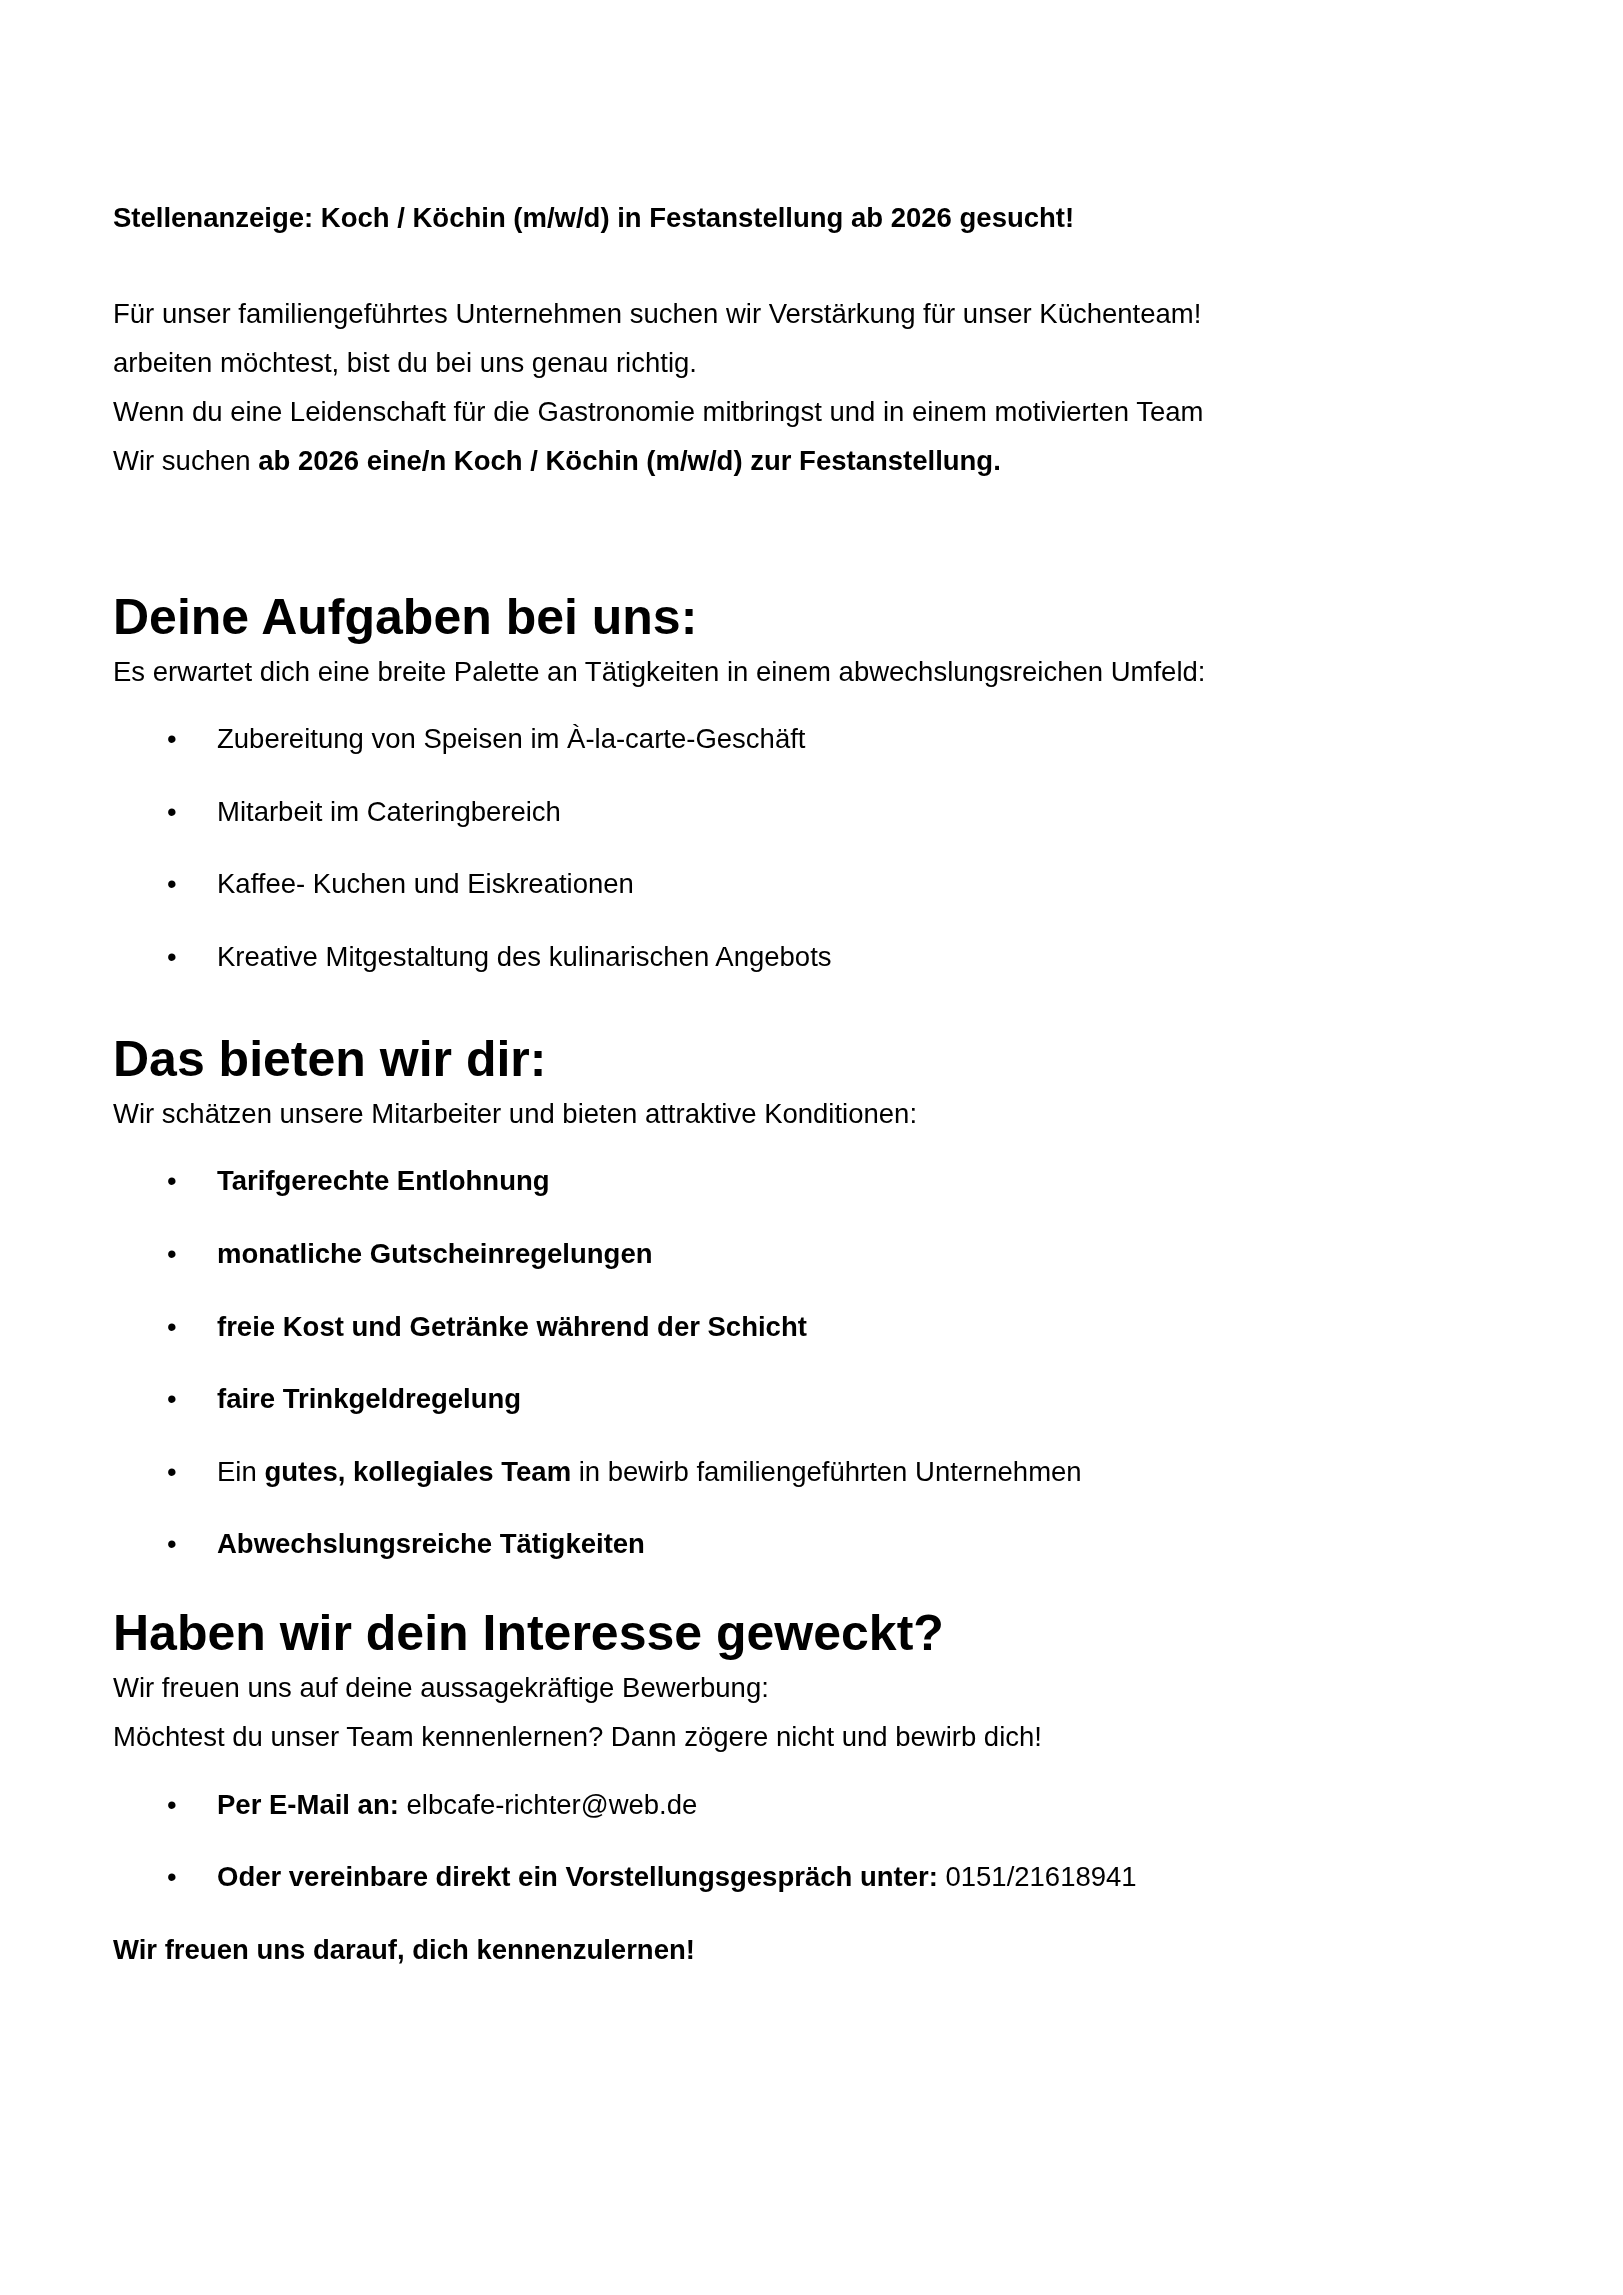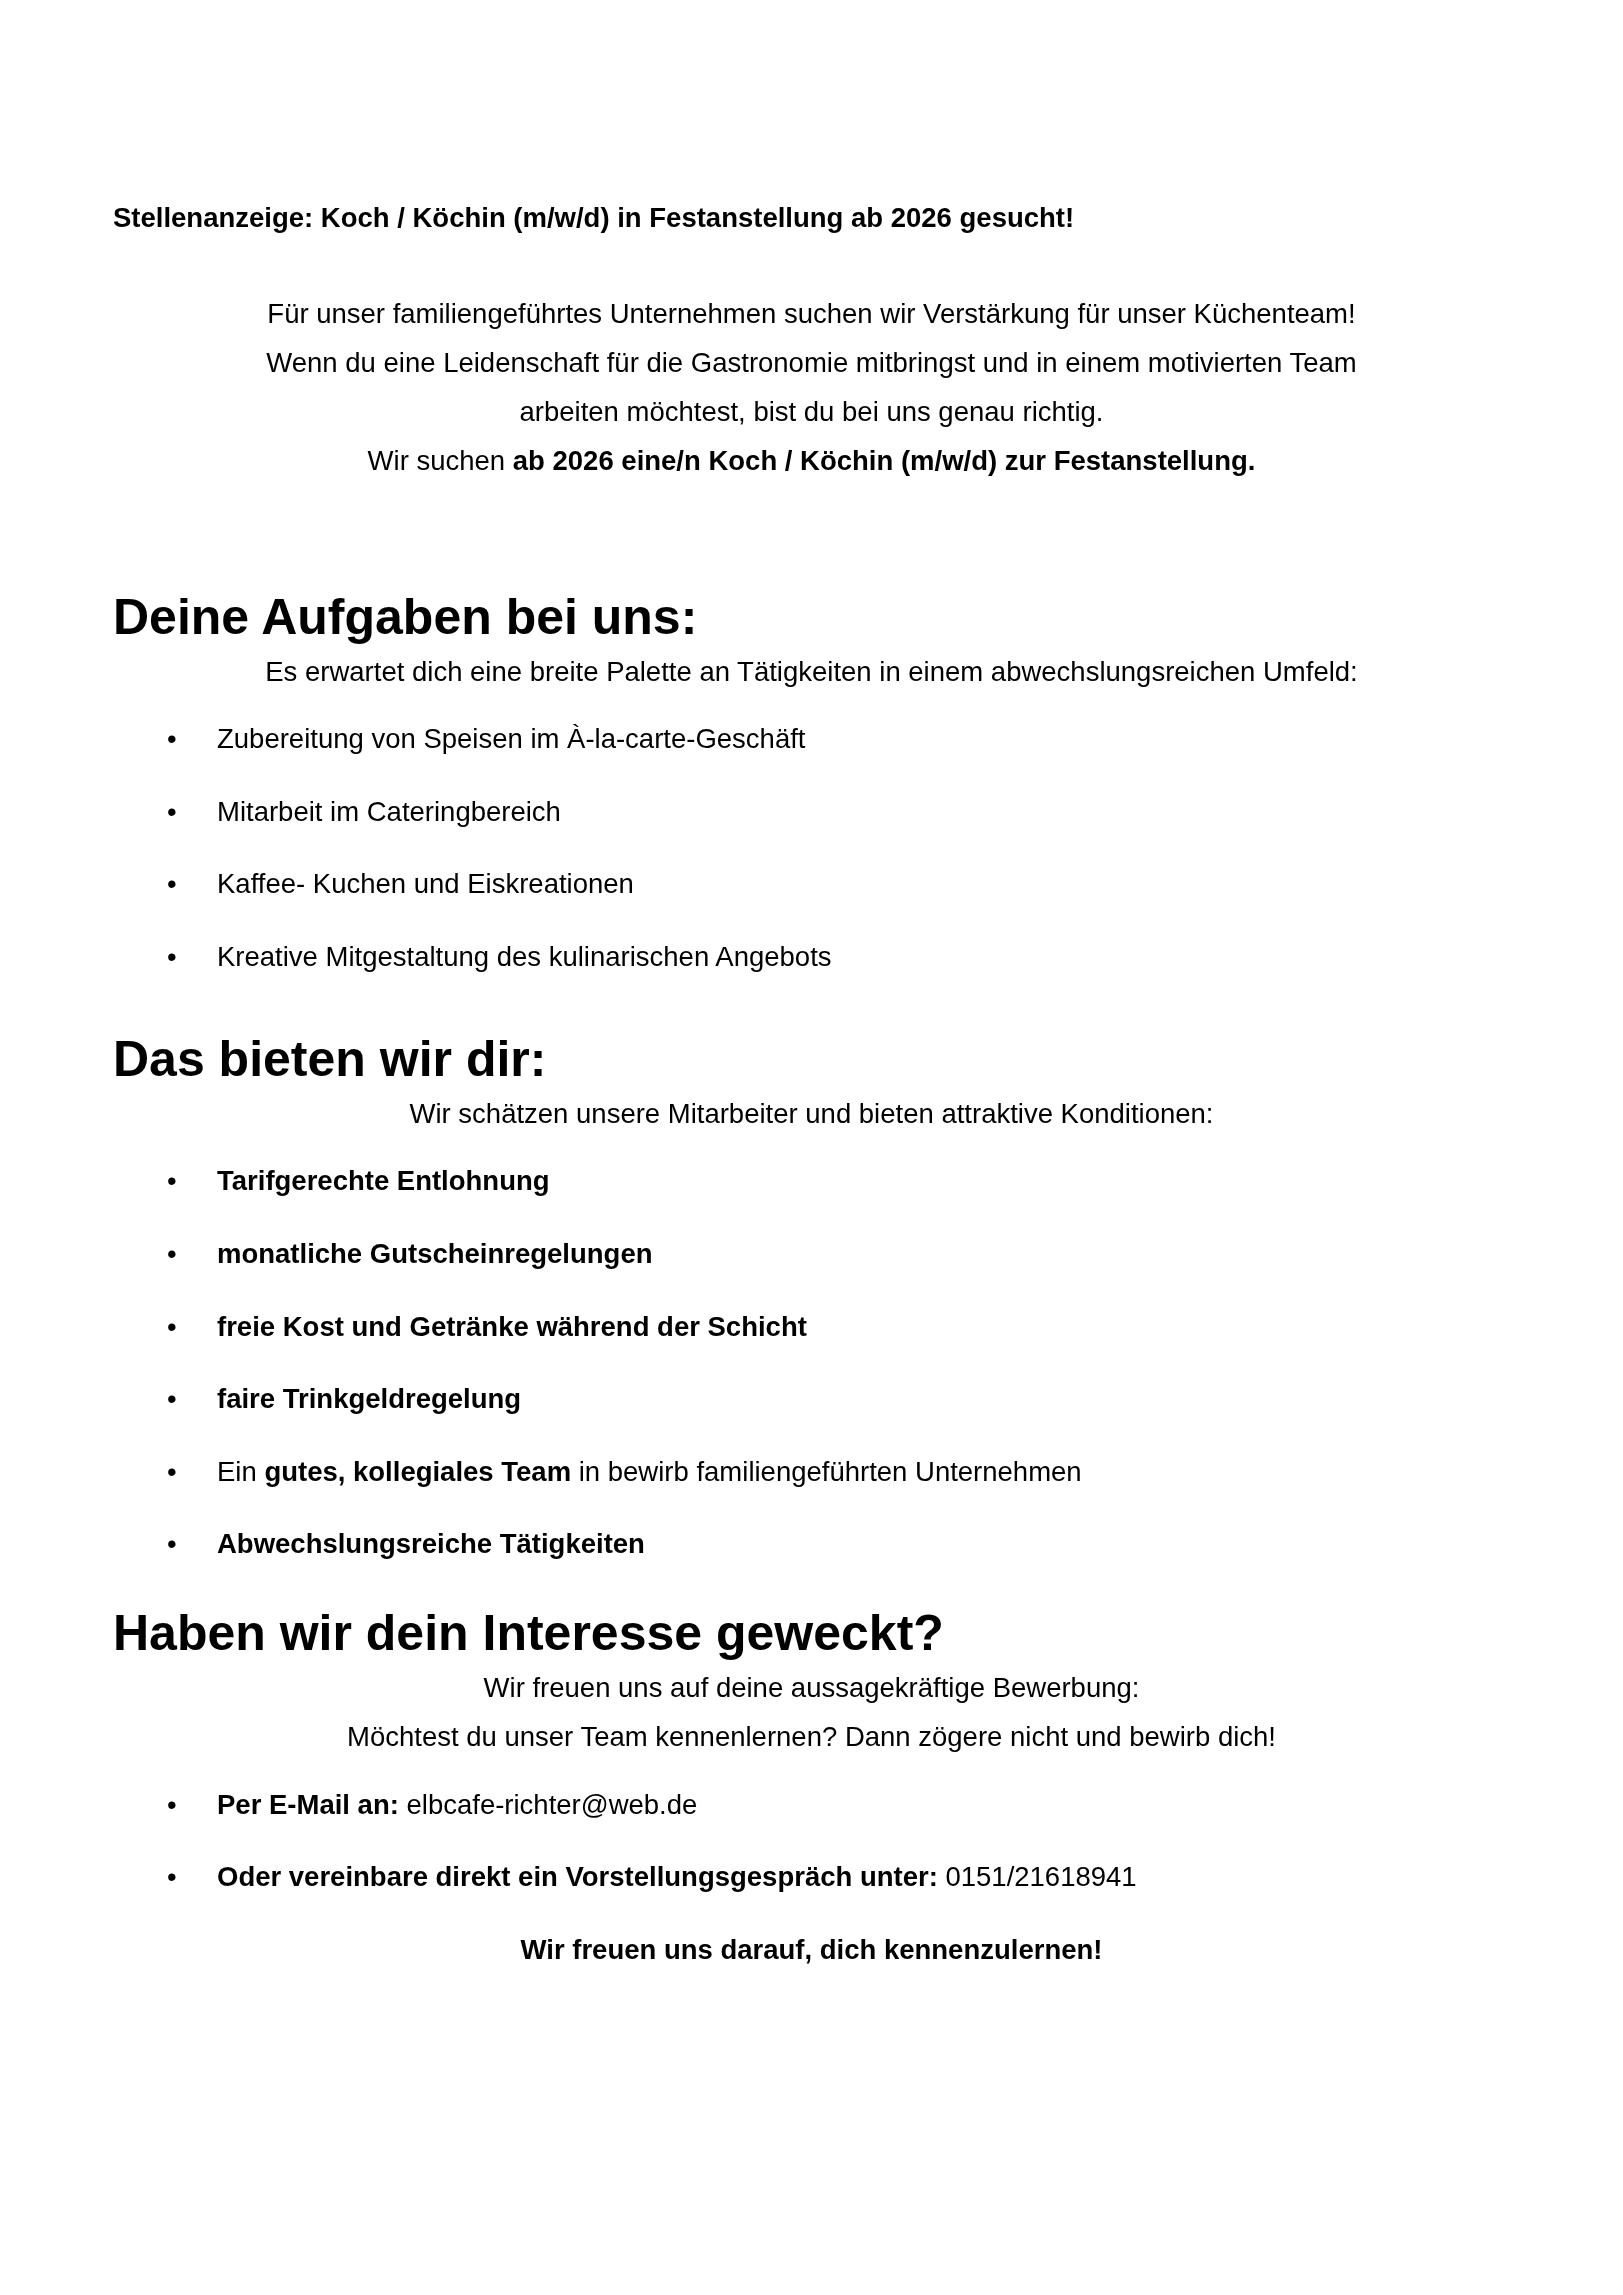--- a/index.html
+++ b/index.html
@@ -12,21 +12,21 @@
   .page {
     position: relative;
     width: 1623px;
     height: 2295px;
     margin: 0 auto;
     background: #ffffff;
     box-sizing: border-box;
     padding: 0 113px;
     overflow: hidden;
   }
-  .body-text { font-size: 27.5px; line-height: 49px; text-align: center; }
+  .body-text { font-size: 27.5px; line-height: 49px; }
   .line { white-space: nowrap; }
   .doc-title {
     margin: 193px 0 0 0;
     font-size: 27.5px;
     line-height: 49px;
     font-weight: bold;
     white-space: nowrap;
   }
   .intro-para { margin: 47px 0 0 0; }
   .b { font-weight: bold; }
@@ -65,22 +65,22 @@
 </style>
 </head>
 <body>
 
 <div class="page">
 
   <div class="doc-title">Stellenanzeige: Koch / Köchin (m/w/d) in Festanstellung ab 2026 gesucht!</div>
 
   <div class="intro-para body-text">
     <div class="line">Für unser familiengeführtes Unternehmen suchen wir Verstärkung für unser Küchenteam!</div>
+    <div class="line">arbeiten möchtest, bist du bei uns genau richtig.</div>
     <div class="line">Wenn du eine Leidenschaft für die Gastronomie mitbringst und in einem motivierten Team</div>
-    <div class="line">arbeiten möchtest, bist du bei uns genau richtig.</div>
     <div class="line"><span>Wir suchen </span><span class="b">ab 2026 eine/n Koch / Köchin (m/w/d) zur Festanstellung.</span></div>
   </div>
 
   <h2 class="tasks-heading">Deine Aufgaben bei uns:</h2>
   <div class="section-intro body-text line">Es erwartet dich eine breite Palette an Tätigkeiten in einem abwechslungsreichen Umfeld:</div>
   <ul class="bullet-list">
     <li><span class="marker">•</span><span>Zubereitung von Speisen im À-la-carte-Geschäft</span></li>
     <li><span class="marker">•</span><span>Mitarbeit im Cateringbereich</span></li>
     <li><span class="marker">•</span><span>Kaffee- Kuchen und Eiskreationen</span></li>
     <li><span class="marker">•</span><span>Kreative Mitgestaltung des kulinarischen Angebots</span></li>

